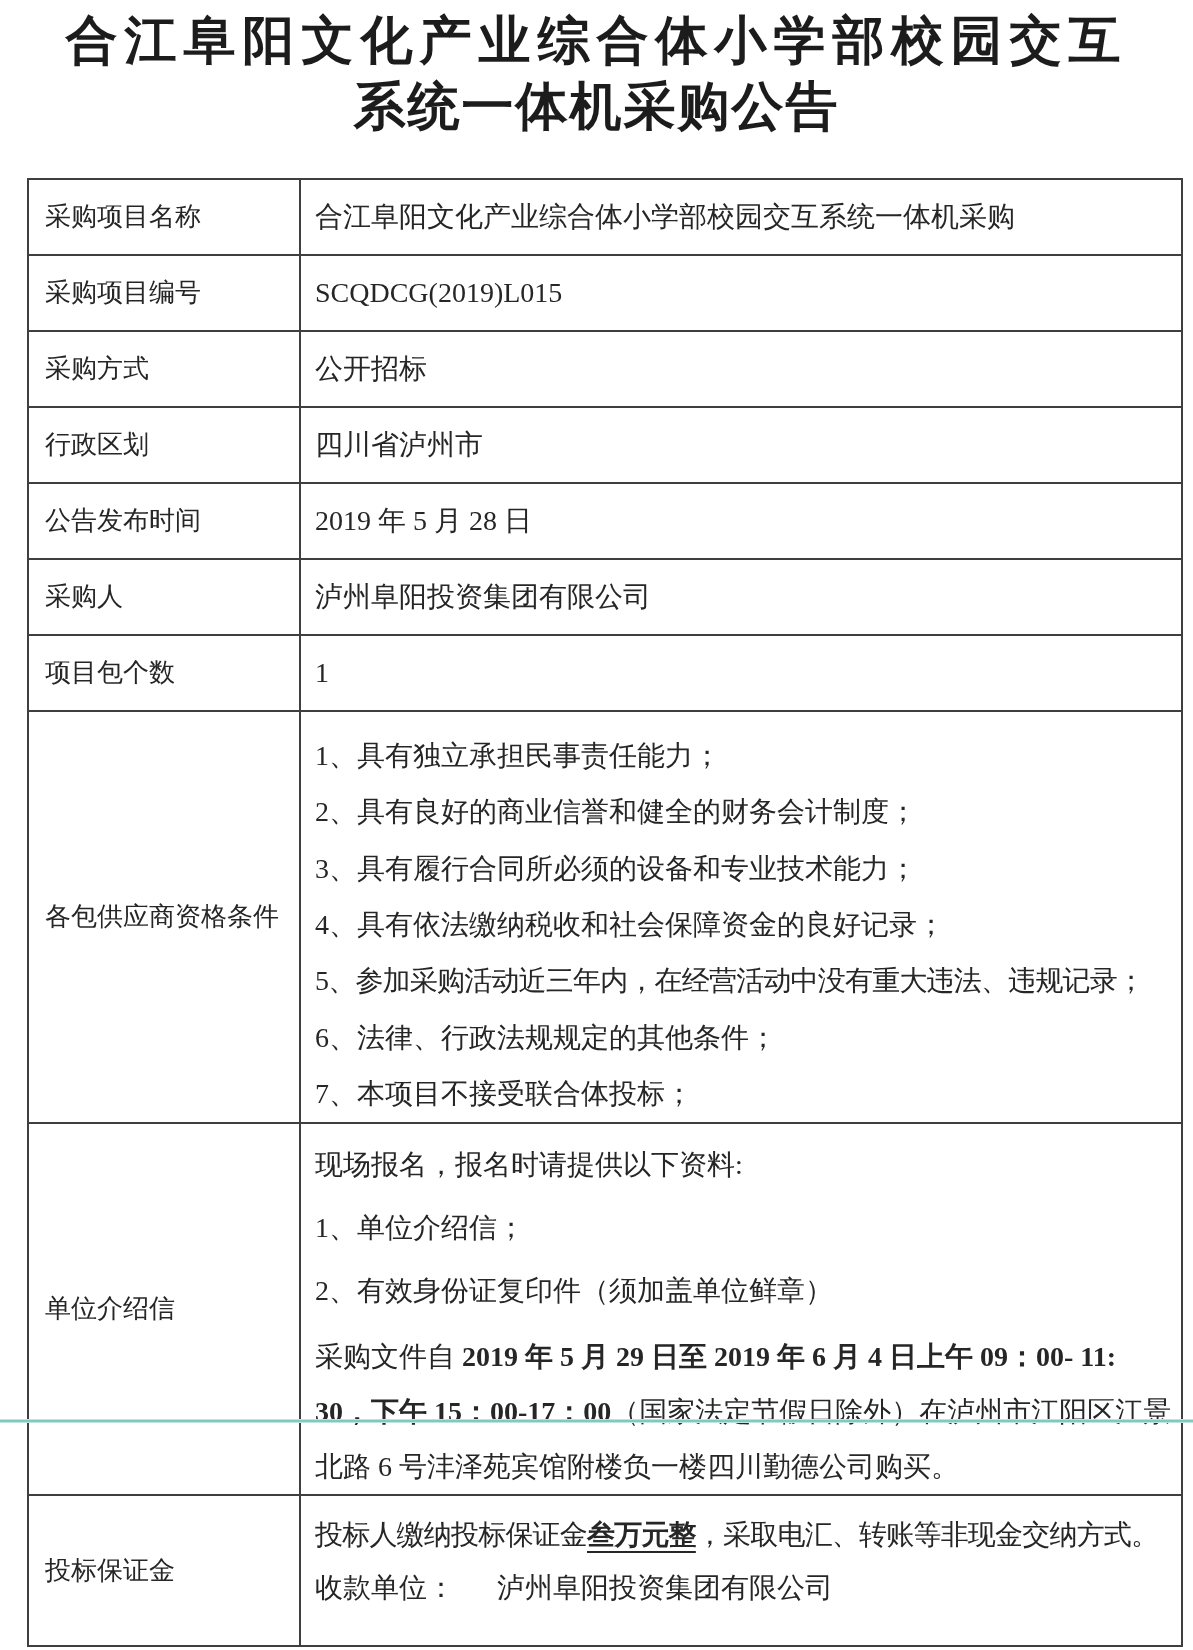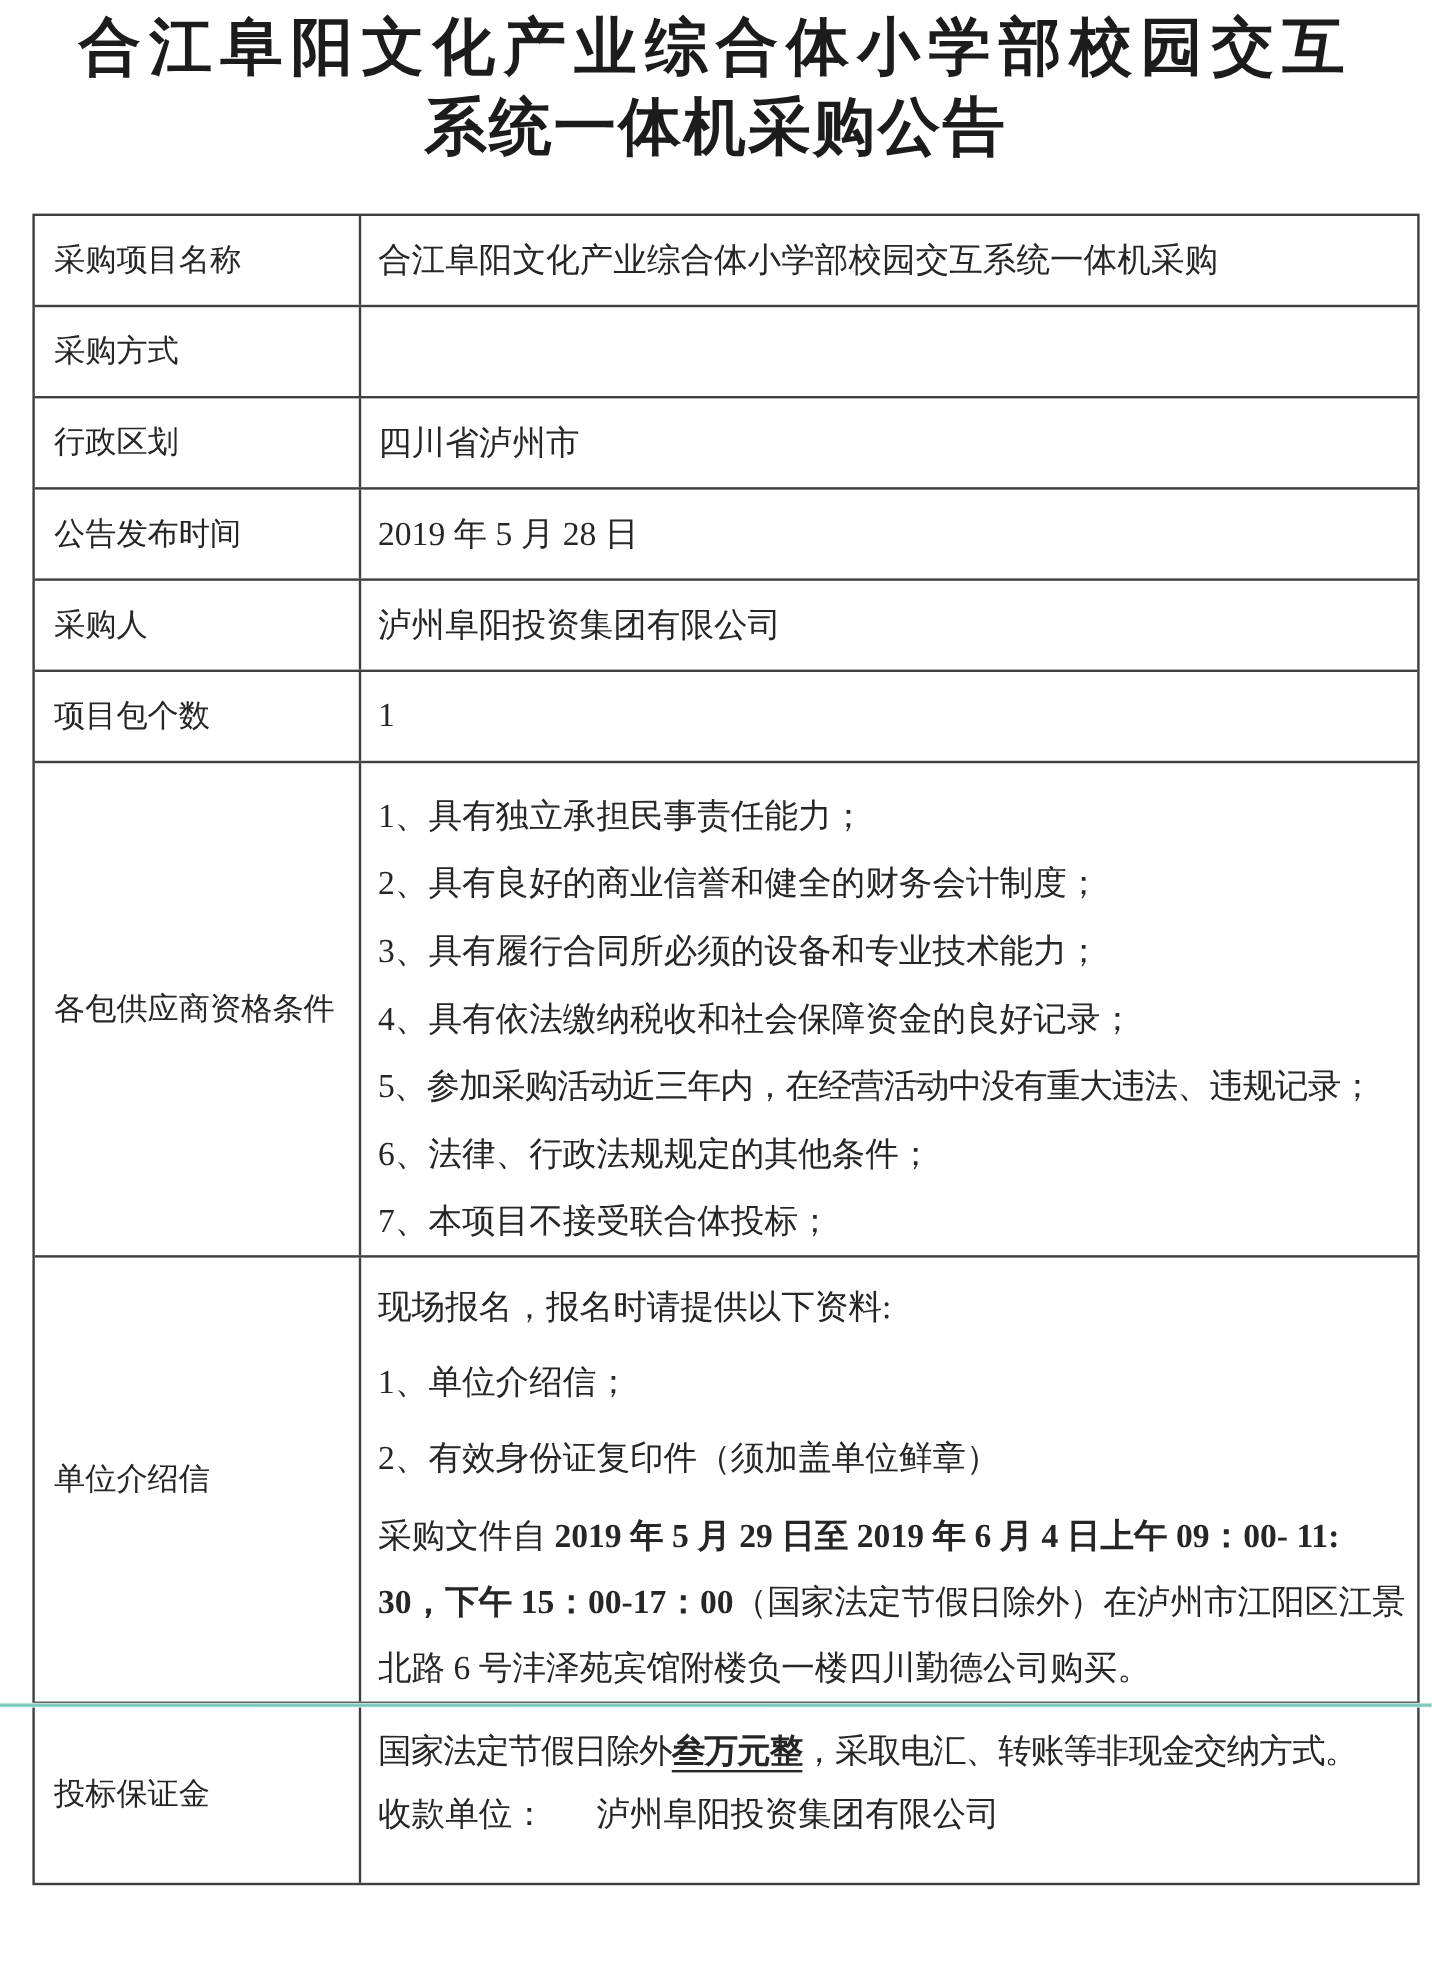--- a/index.html
+++ b/index.html
@@ -86,23 +86,28 @@
     <div class="line l2">系统一体机采购公告</div>
   </div>
 
   <div class="doc-table">
 
     <div class="t-row h76">
       <div class="t-label">采购项目名称</div>
       <div class="t-value">合江阜阳文化产业综合体小学部校园交互系统一体机采购</div>
     </div>
 
+    <div class="t-row h76">
+      <div class="t-label">采购项目编号</div>
+      <div class="t-value">SCQDCG(2019)L015</div>
+    </div>
 
     <div class="t-row h76">
       <div class="t-label">采购方式</div>
+      <div class="t-value">公开招标</div>
     </div>
 
     <div class="t-row h76">
       <div class="t-label">行政区划</div>
       <div class="t-value">四川省泸州市</div>
     </div>
 
     <div class="t-row h76">
       <div class="t-label">公告发布时间</div>
       <div class="t-value">2019 年 5 月 28 日</div>
@@ -138,21 +143,21 @@
         <p class="sale-line">1、单位介绍信；</p>
         <p class="sale-line">2、有效身份证复印件（须加盖单位鲜章）</p>
         <p class="para"><span>采购文件自 </span><b>2019 年 5 月 29 日至 2019 年 6 月 4 日上午 09：00- 11: 30，下午 15：00-17：00</b><span>（国家法定节假日除外）在泸州市江阳区江景北路 6 号沣泽苑宾馆附楼负一楼四川勤德公司购买。</span></p>
       </div>
     </div>
 
     <div class="t-row h129 last">
       <div class="t-label">投标保证金</div>
       <div class="t-value list dep">
         <p class="p1">
-            <span>国家法定节假日除外</span>
+            <span>投标人缴纳投标保证金</span>
             <span class="amount">叁万元整</span>
             <span>，采取电汇、转账等非现金交纳方式。</span>
           </p>
         <p>
             <span>收款单位：</span>
             <span class="payee-value">泸州阜阳投资集团有限公司</span>
           </p>
       </div>
     </div>
 

